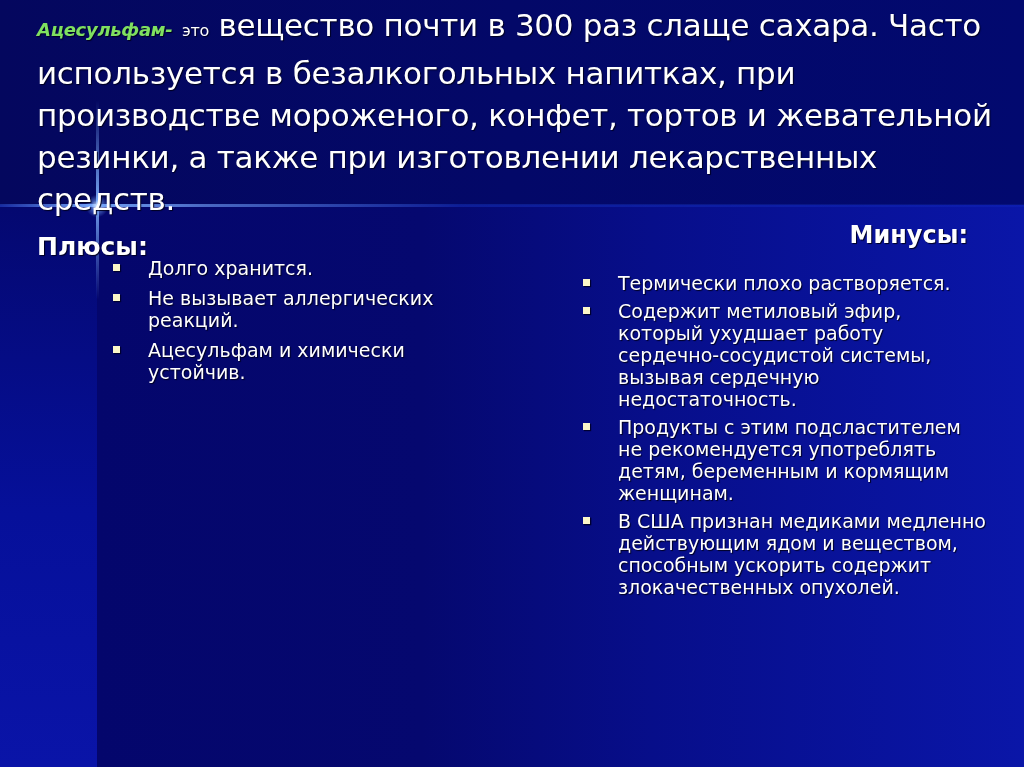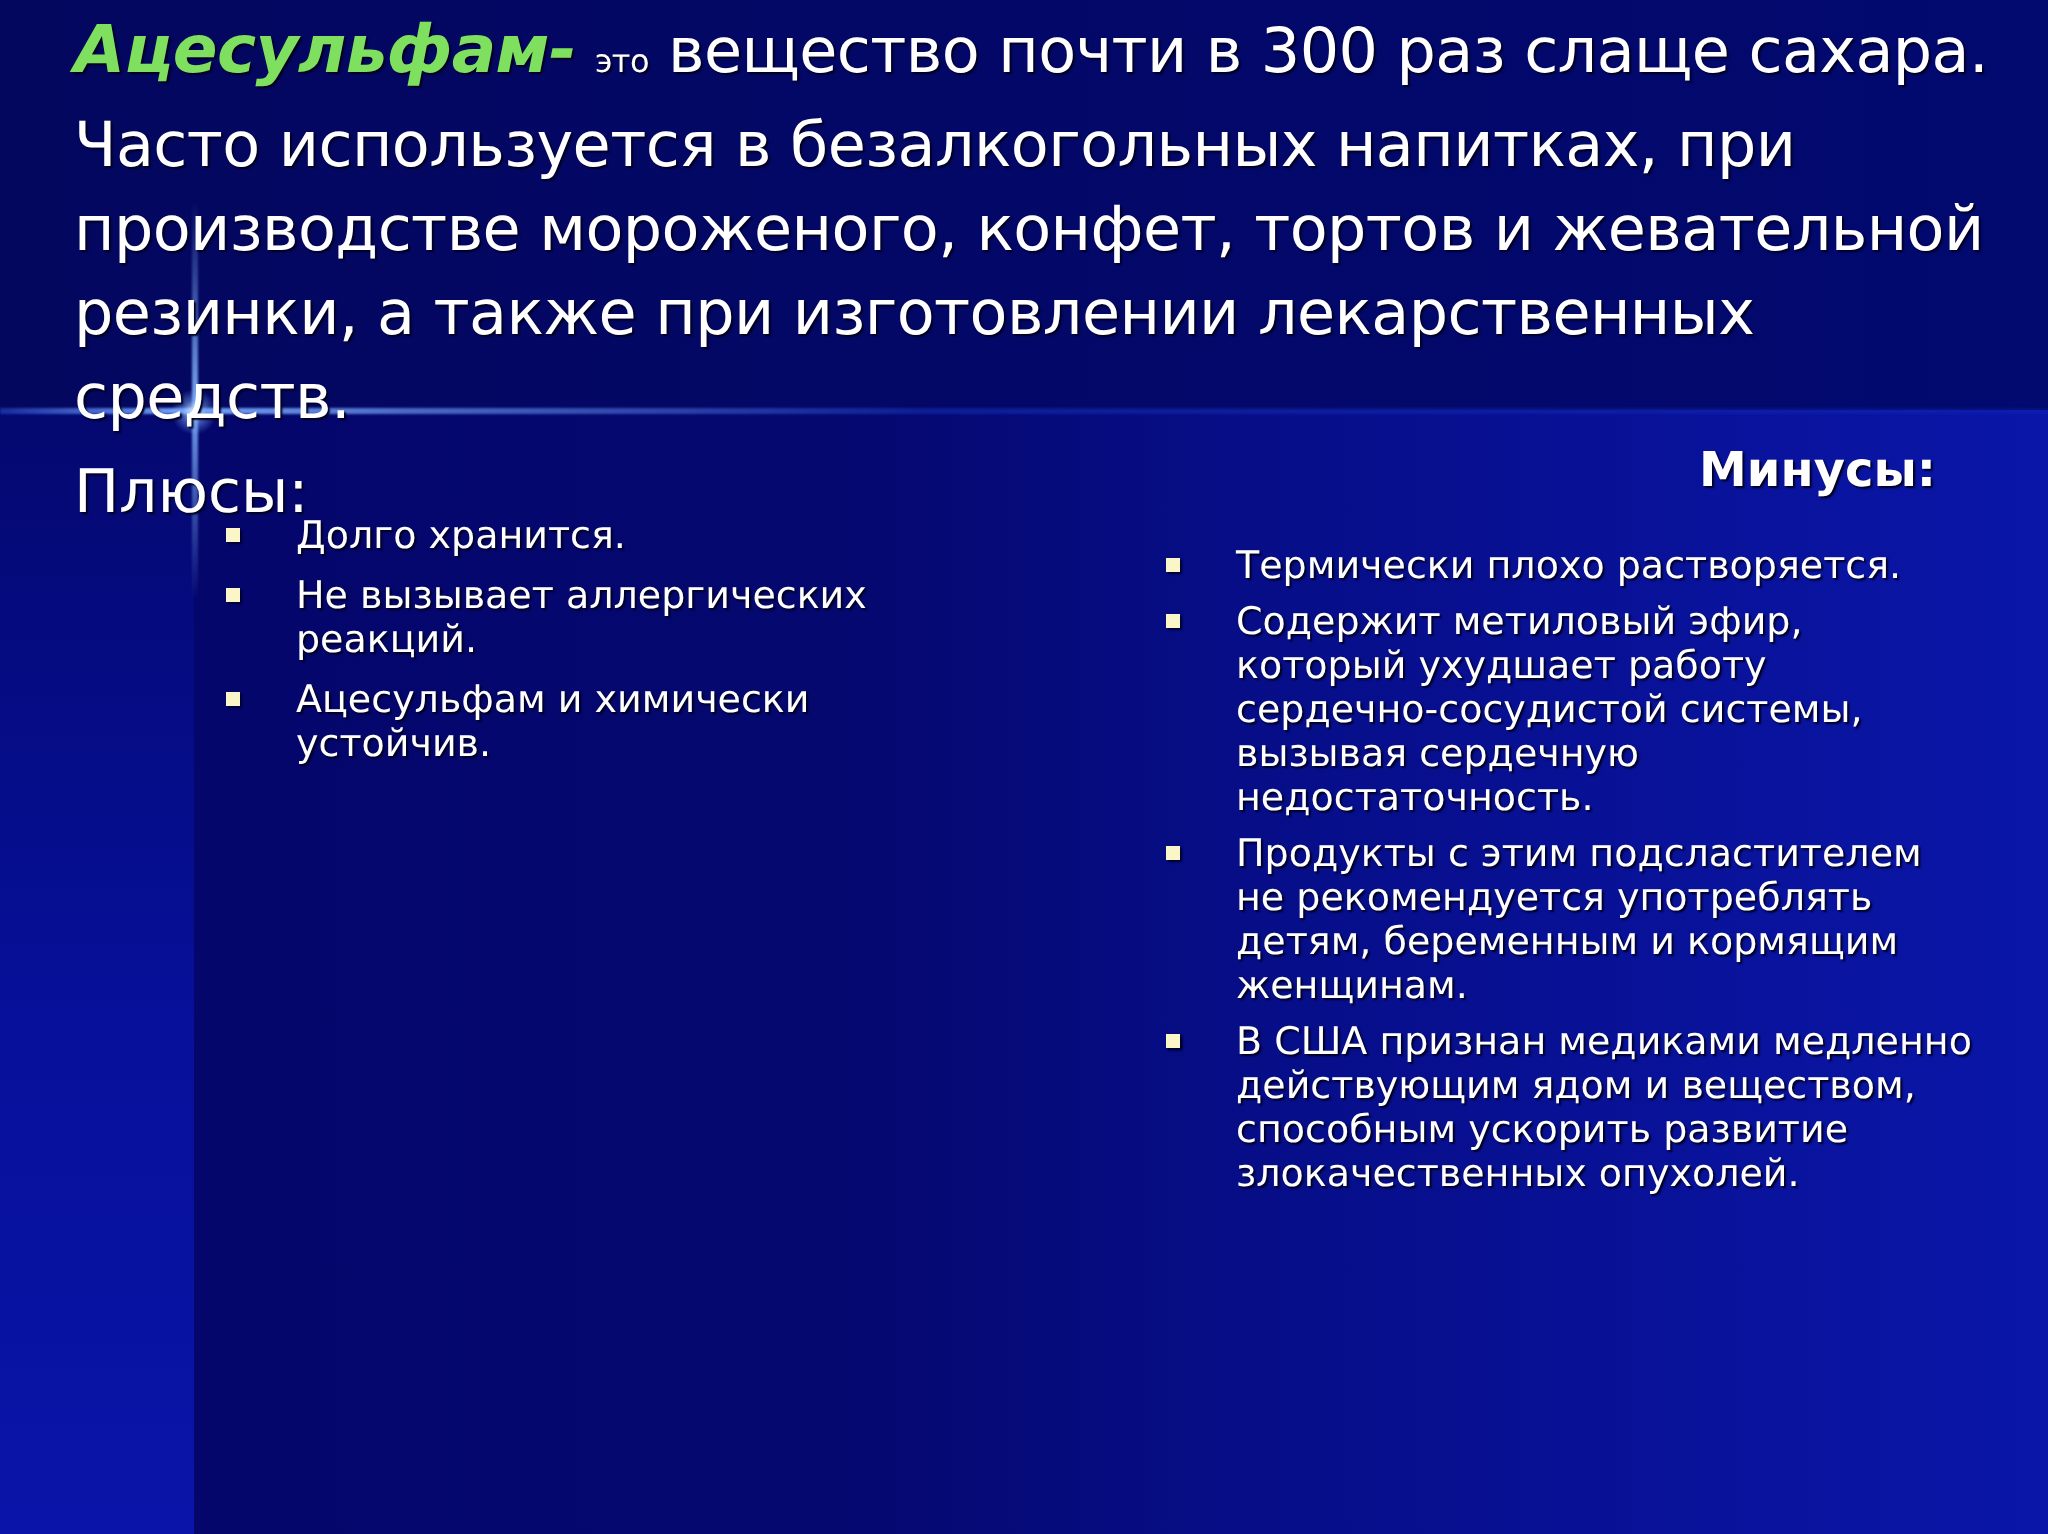--- a/index.html
+++ b/index.html
@@ -63,32 +63,33 @@
       font-size: 31px;
       line-height: 42px;
       color: #ffffff;
       text-shadow: 1px 1px 1px #000020;
       letter-spacing: -0.3px;
     }
     .title .term {
       color: #7fe060;
       font-weight: bold;
       font-style: italic;
-      font-size: 33px;
+      font-size: 18px;
     }
     .title .is {
       font-size: 16px;
     }
 
     
     .col-label {
       position: absolute;
-      font-size: 30px;
+      font-size: 25px;
       line-height: 30px;
       text-shadow: 1px 1px 1px #000020;
+      font-weight: bold;
     }
     .pros-label {
       left: 37px; top: 232px;
     }
     .cons-label {
       right: 56px; top: 220px;
       font-weight: bold;
       font-size: 24px;
     }
     .list {
@@ -143,14 +144,14 @@
   <li><span class="bullet"></span><span>Не вызывает аллергических реакций.</span></li>
   <li><span class="bullet"></span><span>Ацесульфам и химически устойчив.</span></li>
 </ul>
 
 <div class="col-label cons-label">Минусы:</div>
 <ul class="list cons-list">
   <li><span class="bullet"></span><span>Термически плохо растворяется.</span></li>
   <li><span class="bullet"></span><span>Содержит метиловый эфир, который ухудшает работу сердечно-сосудистой системы, вызывая сердечную недостаточность.</span></li>
   <li><span class="bullet"></span><span>Продукты с этим подсластителем не рекомендуется употреблять детям, беременным и кормящим женщинам.</span></li>
   <li><span class="bullet"></span></li>
-  <li><span class="bullet"></span><span>В США признан медиками медленно действующим ядом и веществом, способным ускорить развитие злокачественных опухолей.</span></li>
+  <li><span class="bullet"></span><span>В США признан медиками медленно действующим ядом и веществом, способным ускорить содержит злокачественных опухолей.</span></li>
 </ul>
 
 </body></html>

